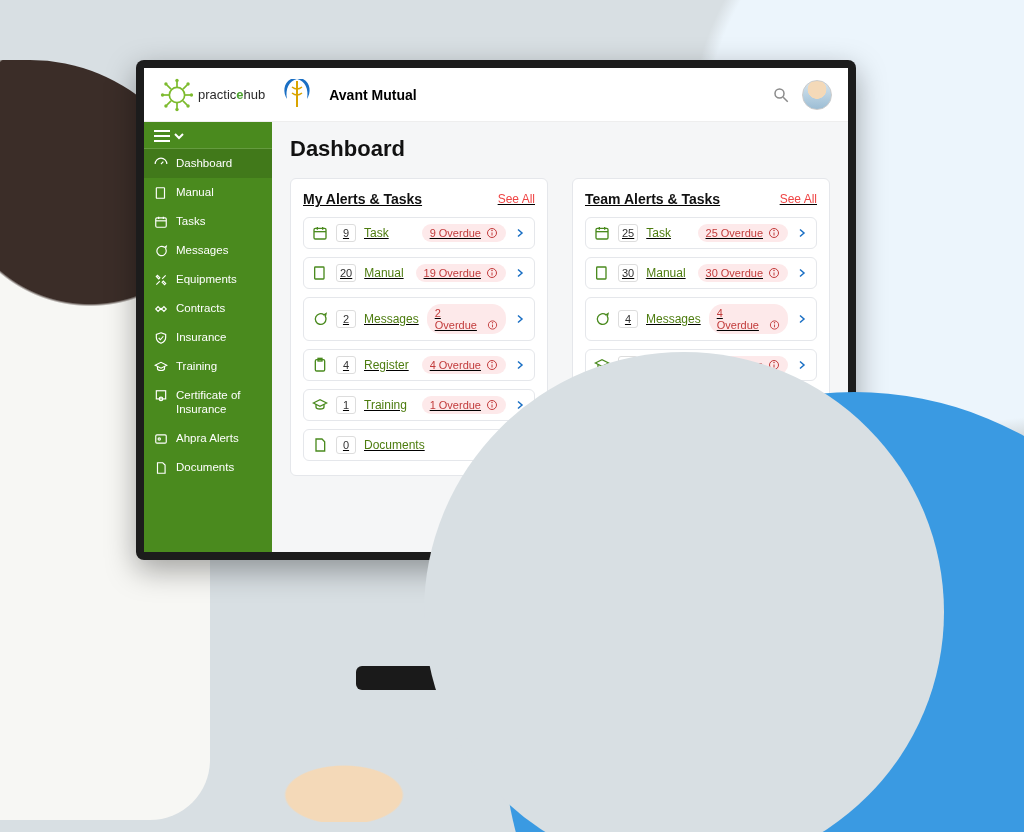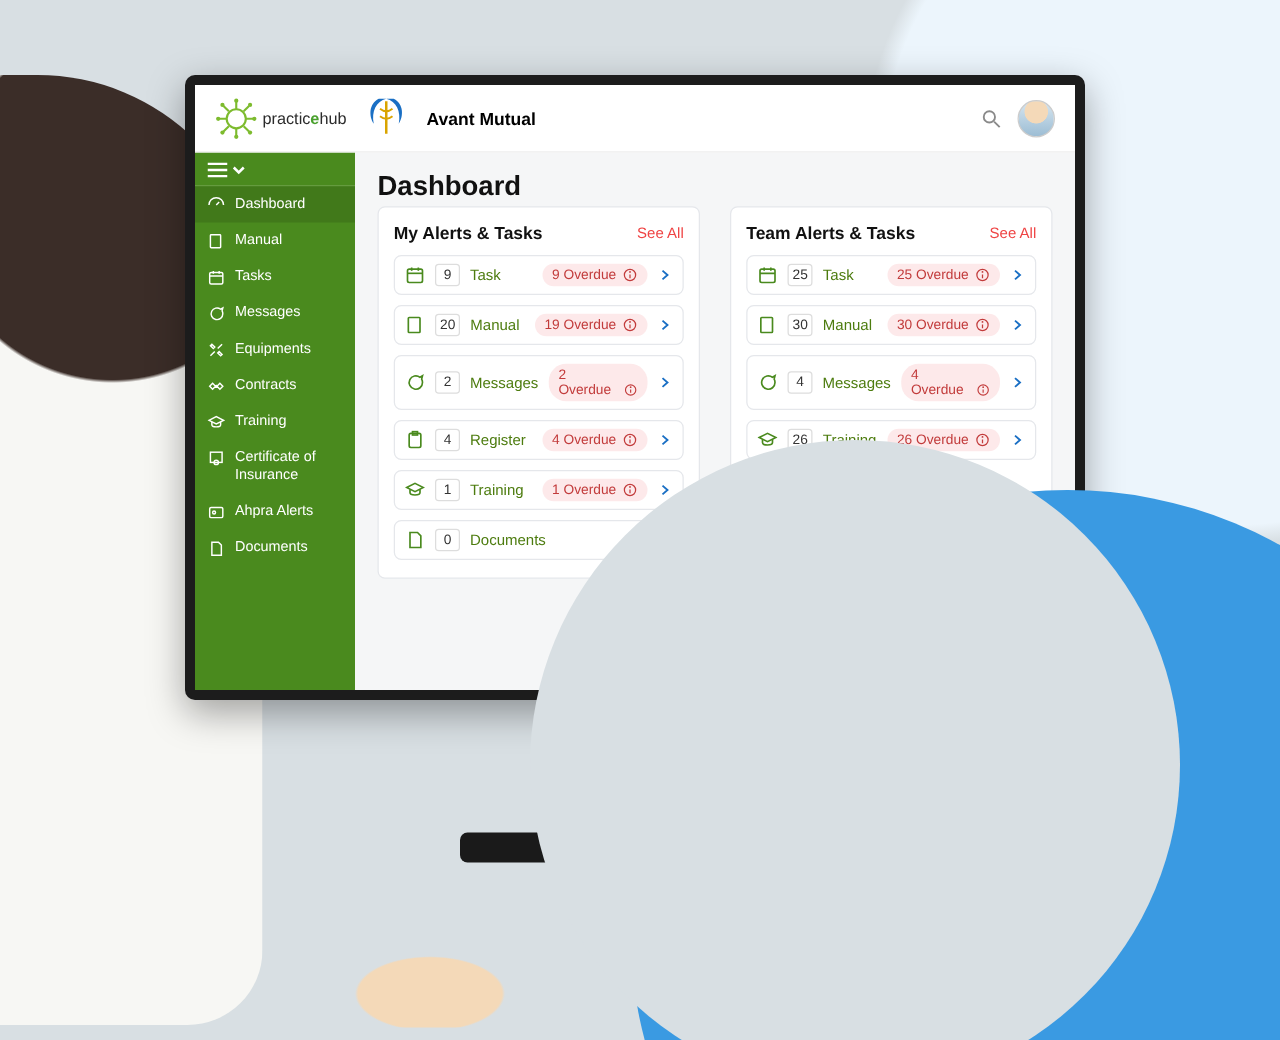--- a/index.html
+++ b/index.html
@@ -42,21 +42,21 @@
     width: 300px; height: 760px;
     background: radial-gradient(ellipse 140px 140px at 60% 14%, #3b2d28 98%, transparent 100%),
                 linear-gradient(#f7f7f4,#f7f7f4);
     border-top-right-radius: 180px;
     border-bottom-right-radius: 60px;
     z-index: 1;
   }
   
   .monitor-wrap {
     position: absolute;
-    left: 148px; top: 60px;
+    left: 136px; top: 60px;
     z-index: 3;
   }
   .monitor-bezel {
     width: 720px; height: 500px;
     background: #1c1c1c;
     border-radius: 8px;
     padding: 8px;
     box-shadow: 0 10px 30px rgba(0,0,0,0.35);
   }
   .monitor-screen {
@@ -134,21 +134,21 @@
   .sb-item svg{flex-shrink:0; width:14px;height:14px; margin-top:1px;}
   .sb-label{word-break:break-word;}
   
   .main {
     flex:1; padding: 14px 18px; overflow:auto;
   }
   .page-title{font-size:22px;font-weight:800;color:#111;}
   .crumbs{font-size:12px;color:#1a6fc4;margin-top:4px;}
   .crumbs .sep{color:#888;margin:0 4px;}
   .panels{
-    display:flex; gap:24px; margin-top:3px;
+    display:flex; gap:24px; margin-top:16px;text-decoration:underline;
   }
   .panel{
     flex:1;
     background:#fff;
     border:1px solid #e5e7eb;
     border-radius:6px;
     padding:12px 12px 14px;
   }
   .panel-hd{
     display:flex;align-items:center;justify-content:space-between;
@@ -295,20 +295,27 @@
                 <span class="sb-label">Equipments</span>
               </div>
               <div class="sb-item">
                 <svg class="" viewBox="0 0 24 24">
                   <path d="M3 12l4-4 5 5 5-5 4 4-4 4-5-5-5 5z" fill="none" stroke="currentColor" stroke-width="2"></path>
                 </svg>
                 <span class="sb-label">Contracts</span>
               </div>
               <div class="sb-item">
                 <svg class="" viewBox="0 0 24 24">
+                  <path d="M12 3l8 3v5c0 5-3.5 8-8 10-4.5-2-8-5-8-10V6z" fill="none" stroke="currentColor" stroke-width="2"></path>
+                  <path d="M8 12l3 3 5-6" fill="none" stroke="currentColor" stroke-width="2"></path>
+                </svg>
+                <span class="sb-label">Insurance</span>
+              </div>
+              <div class="sb-item">
+                <svg class="" viewBox="0 0 24 24">
                   <path d="M2 9l10-5 10 5-10 5z" fill="none" stroke="currentColor" stroke-width="2"></path>
                   <path d="M6 11v4c0 2 3 3 6 3s6-1 6-3v-4" fill="none" stroke="currentColor" stroke-width="2"></path>
                 </svg>
                 <span class="sb-label">Training</span>
               </div>
               <div class="sb-item">
                 <svg class="" viewBox="0 0 24 24">
                   <rect x="4" y="3" width="16" height="14" fill="none" stroke="currentColor" stroke-width="2"></rect>
                   <circle cx="12" cy="17" r="3" fill="none" stroke="currentColor" stroke-width="2"></circle>
                 </svg>

